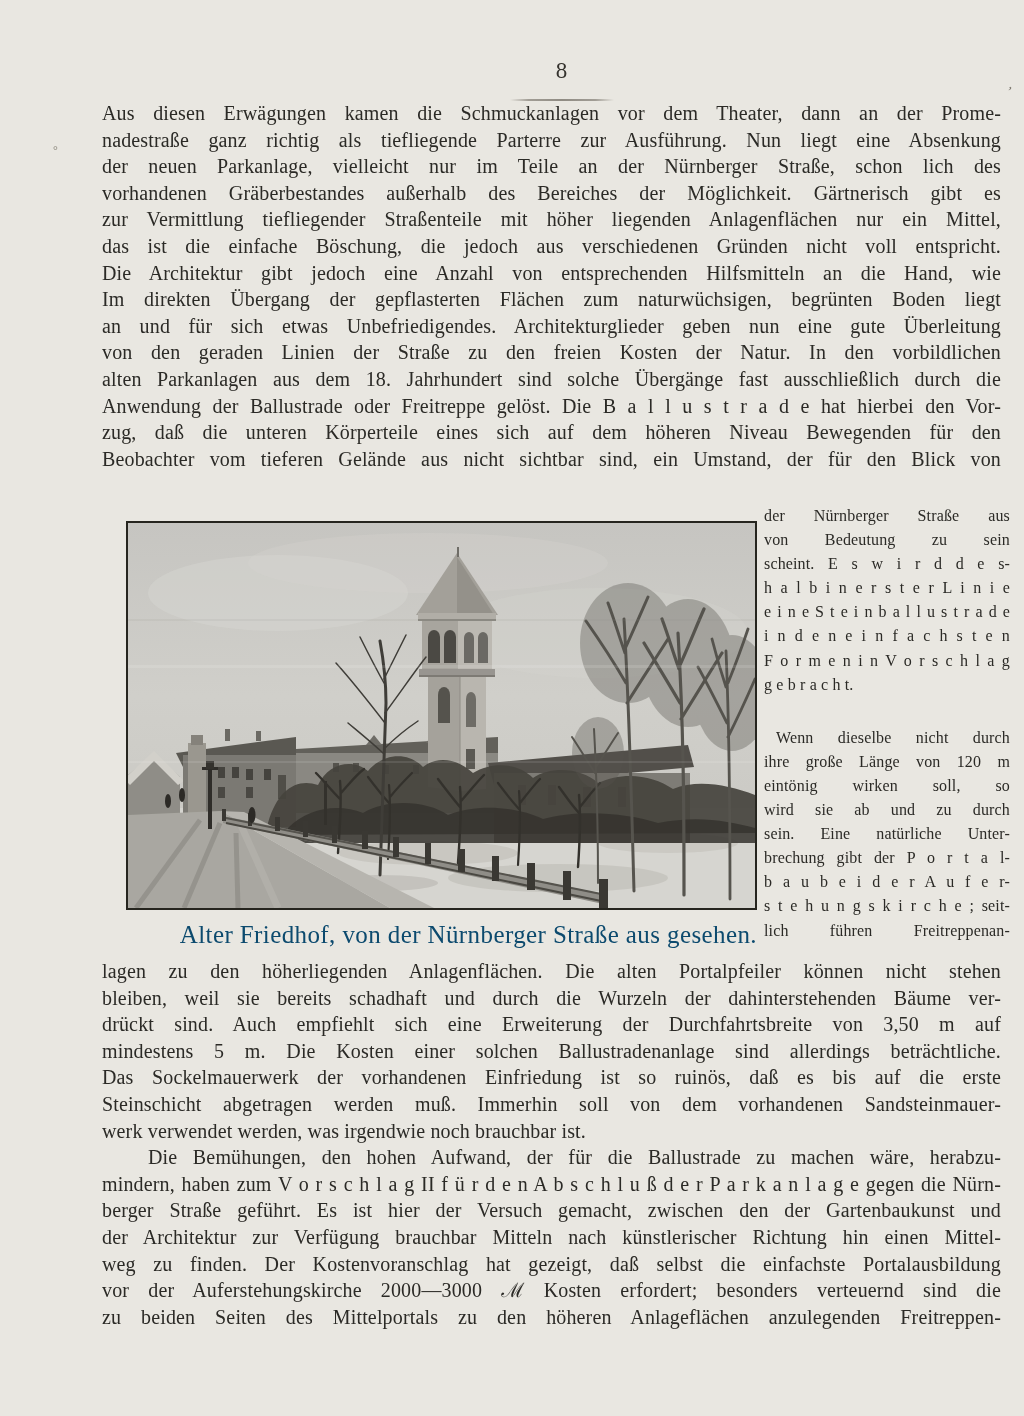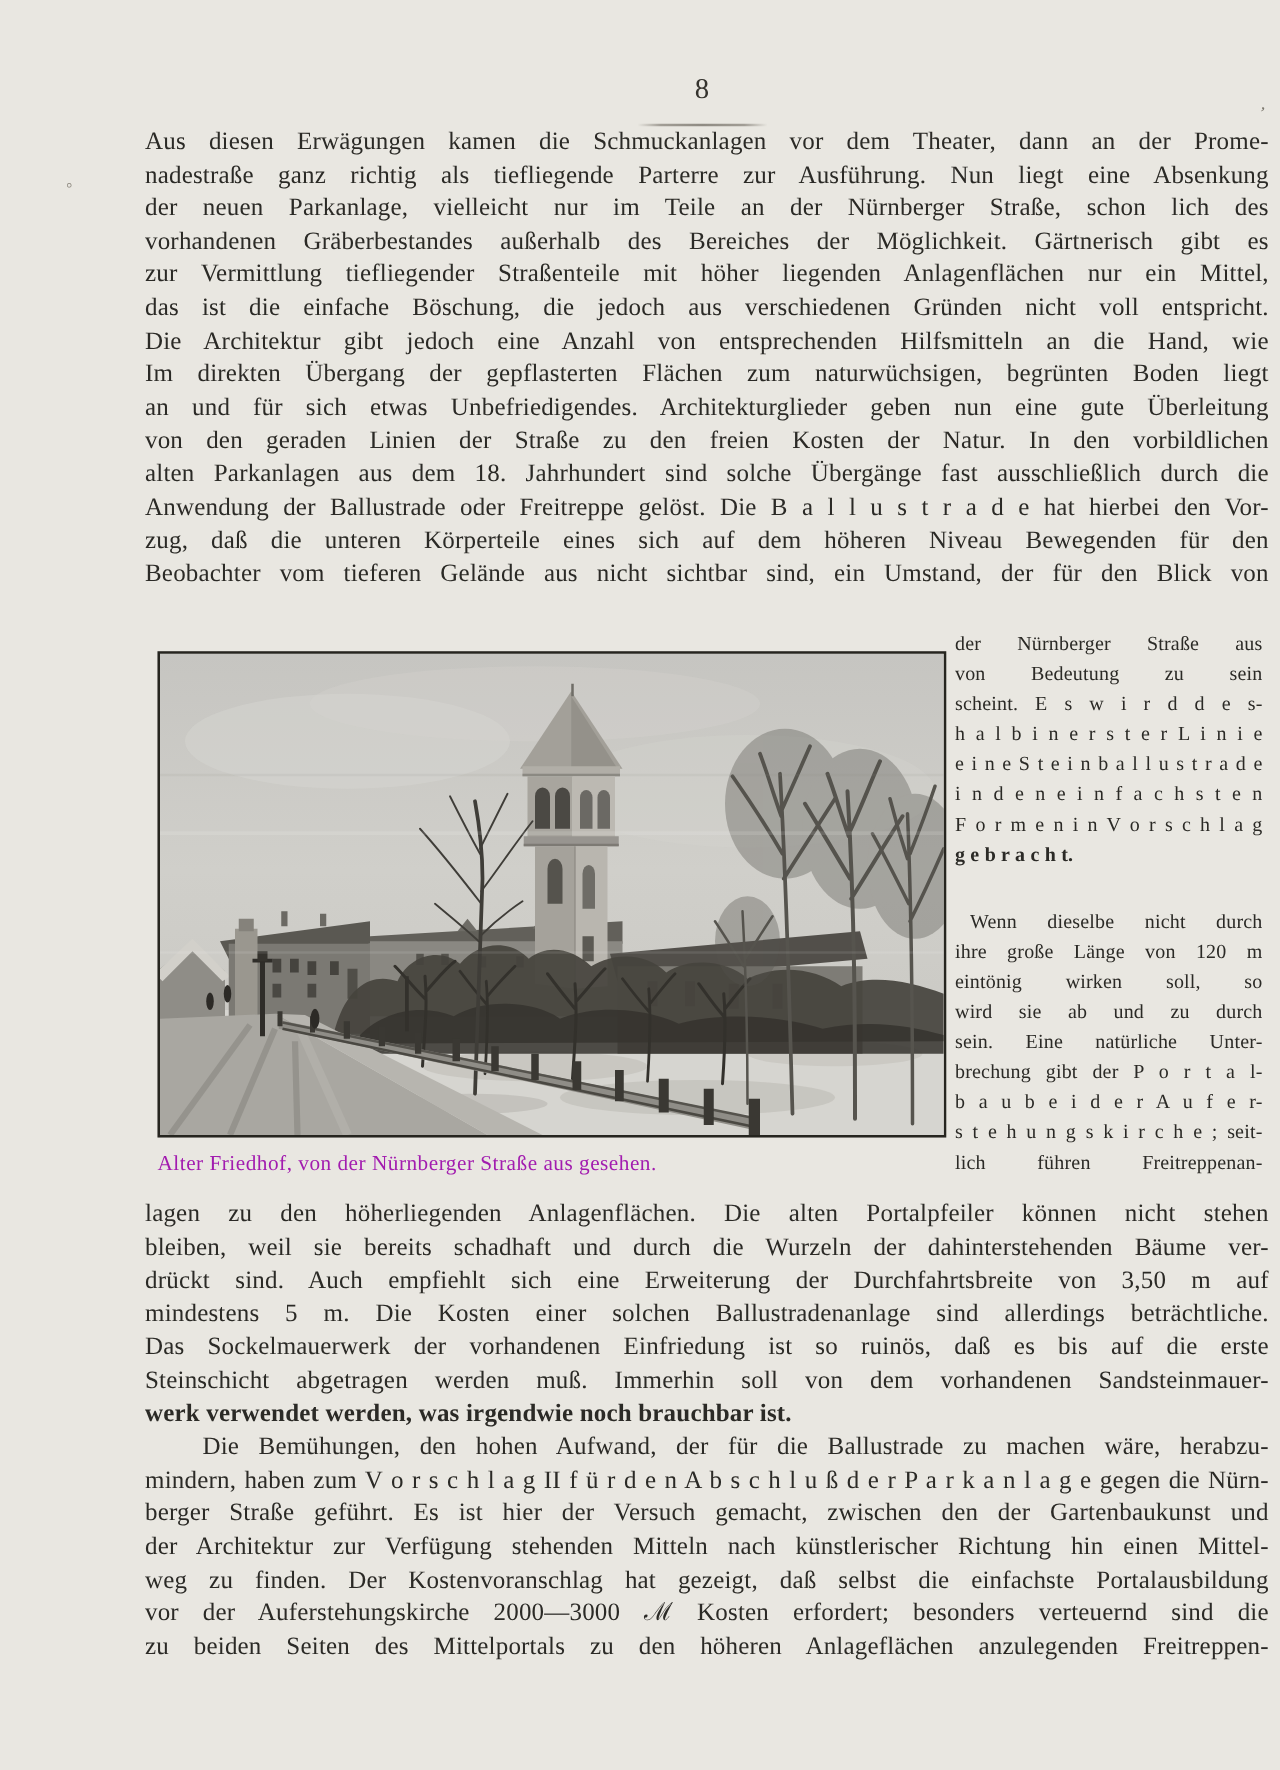--- a/index.html
+++ b/index.html
@@ -17,49 +17,49 @@
   }
   .pageno{
     position:absolute;left:112px;top:58px;width:900px;
     text-align:center;font-size:23px;color:#35332e;letter-spacing:1px;
   }
   .pageno-rule{
     position:absolute;left:510px;top:99px;width:104px;height:2px;
     background:linear-gradient(90deg,rgba(150,146,138,0),#a19d95 18%,#8f8b83 50%,#a19d95 82%,rgba(150,146,138,0));
   }
   .para{
-    position:absolute;left:116px;width:899px;
+    position:absolute;left:102px;width:899px;
     font-size:20px;color:#2b2a26;
   }
   .para .line, .col .line{
     text-align:justify;
     text-align-last:justify;
     white-space:normal;
     letter-spacing:.15px;
   }
   .para .line{line-height:26.6px;height:26.6px;}
   .para-a{top:100px;}
   .para-b{top:958px;}
   .col{
     position:absolute;left:764px;top:504px;width:246px;
     font-size:16px;
   }
   .col .line{line-height:24.1px;height:24.1px;}
-  .line.nj{text-align-last:left;font-weight:bold;}
+  .line.nj{text-align-last:left;}
   .line.ind{text-indent:46px;}
   .line.ind-sm{text-indent:12px;margin-top:29px;}
   .photo-frame{
     position:absolute;left:126px;top:521px;width:627px;height:385px;
     border:2px solid #26251f;
     background:#c9c8c4;
   }
   .photo-frame svg{display:block;width:627px;height:385px;}
   .caption{
     position:absolute;left:126px;top:921px;width:631px;
-    text-align:left;font-size:17px;color:#a21caf;letter-spacing:.4px;
+    text-align:right;font-size:25px;color:#0c4a6e;letter-spacing:.4px;
   }
   .margin-mark{
     position:absolute;left:53px;top:143px;font-size:12px;color:#8d897f;
   }
   .stray-mark{
     position:absolute;left:1007px;top:84px;font-size:14px;color:#7b776d;transform:rotate(12deg);
   }
 </style>
 </head>
 <body>
@@ -278,20 +278,20 @@
         <div class="line">drückt sind.  Auch empfiehlt sich eine Erweiterung der Durchfahrtsbreite von 3,50 m auf</div>
         <div class="line">mindestens 5 m.  Die Kosten einer solchen Ballustradenanlage sind allerdings beträchtliche.</div>
         <div class="line">Das Sockelmauerwerk der vorhandenen Einfriedung ist so ruinös, daß es bis auf die erste</div>
         <div class="line">Steinschicht abgetragen werden muß.  Immerhin soll von dem vorhandenen Sandsteinmauer-</div>
       </div>
     <div class="line nj">werk verwendet werden, was irgendwie noch brauchbar ist.</div>
     <div class="line ind">Die Bemühungen, den hohen Aufwand, der für die Ballustrade zu machen wäre, herabzu-</div>
     <div>
         <div class="line">mindern, haben zum V o r s c h l a g  II  f ü r  d e n  A b s c h l u ß  d e r  P a r k a n l a g e gegen die Nürn-</div>
         <div class="line">berger Straße geführt.  Es ist hier der Versuch gemacht, zwischen den der Gartenbaukunst und</div>
-        <div class="line">der Architektur zur Verfügung stehenden Mitteln nach künstlerischer Richtung hin einen Mittel-</div>
+        <div class="line">der Architektur zur Verfügung brauchbar Mitteln nach künstlerischer Richtung hin einen Mittel-</div>
         <div class="line">weg zu finden.  Der Kostenvoranschlag hat gezeigt, daß selbst die einfachste Portalausbildung</div>
         <div class="line">vor der Auferstehungskirche 2000—3000 ℳ Kosten erfordert; besonders verteuernd sind die</div>
         <div class="line">zu beiden Seiten des Mittelportals zu den höheren Anlageflächen anzulegenden Freitreppen-</div>
       </div>
   </div>
 
 </div>
 
 </body></html>

